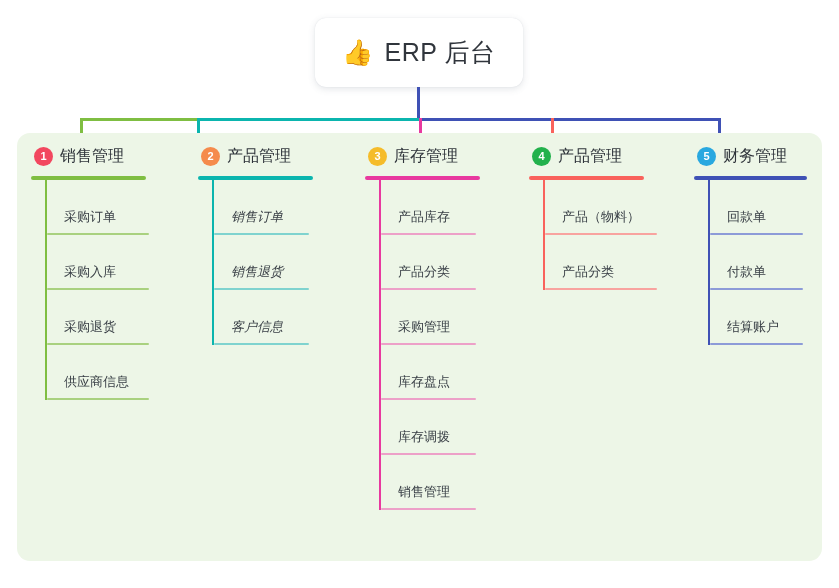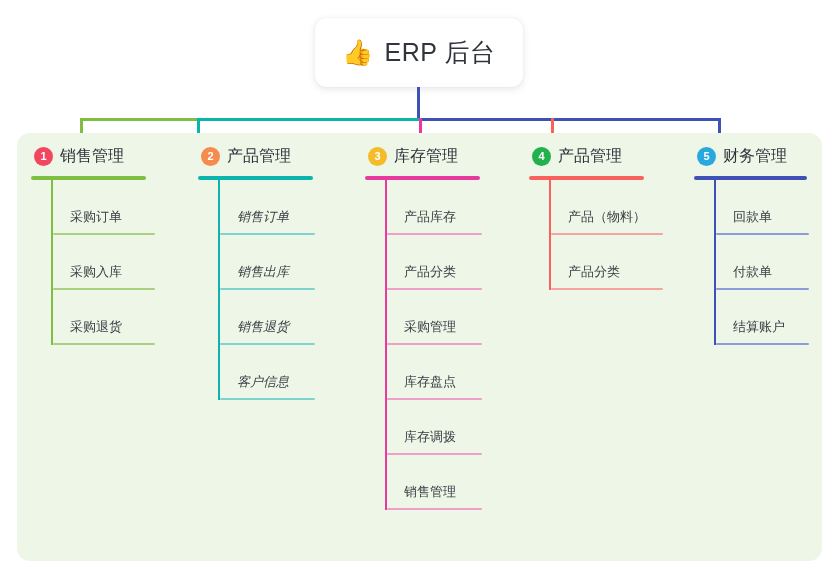--- a/index.html
+++ b/index.html
@@ -89,21 +89,21 @@
     color: #2f343b;
     white-space: nowrap;
   }
   .head-rule {
     height: 4px;
     border-radius: 2px;
     margin-top: 7px;
   }
   .branch {
     position: relative;
-    margin-left: 20px;
+    margin-left: 14px;
     border-left: 2px solid;
     padding-top: 0;
   }
   .leaf {
     position: relative;
     height: 55px;
     box-sizing: border-box;
   }
   .leaf-label {
     position: absolute;
@@ -156,38 +156,38 @@
           <div class="leaf-rule" style="width: 102px; background: rgb(169, 209, 127);"></div>
         </div>
         <div class="leaf">
           <span class="leaf-label">采购入库</span>
           <div class="leaf-rule" style="width: 102px; background: rgb(169, 209, 127);"></div>
         </div>
         <div class="leaf">
           <span class="leaf-label">采购退货</span>
           <div class="leaf-rule" style="width: 102px; background: rgb(169, 209, 127);"></div>
         </div>
+        <div class="leaf">
+          <span class="leaf-label">供应商信息</span>
+          <div class="leaf-rule" style="width: 102px; background: rgb(169, 209, 127);"></div>
+        </div>
       </div>
     </div>
     <div class="column" style="left: 198px;">
       <div class="col-head">
         <span class="badge" style="background: rgb(245, 139, 76);">2</span>
         <span class="col-title">产品管理</span>
       </div>
       <div class="head-rule" style="width: 115px; background: rgb(11, 181, 174);"></div>
       <div class="branch" style="border-left-color: rgb(11, 181, 174); font-style: italic;">
         <div class="leaf">
           <span class="leaf-label">销售订单</span>
           <div class="leaf-rule" style="width: 95px; background: rgb(127, 211, 207);"></div>
         </div>
         <div class="leaf">
-          <span class="leaf-label">销售出库</span>
-          <div class="leaf-rule" style="width: 95px; background: rgb(127, 211, 207);"></div>
-        </div>
-        <div class="leaf">
           <span class="leaf-label">销售退货</span>
           <div class="leaf-rule" style="width: 95px; background: rgb(127, 211, 207);"></div>
         </div>
         <div class="leaf">
           <span class="leaf-label">客户信息</span>
           <div class="leaf-rule" style="width: 95px; background: rgb(127, 211, 207);"></div>
         </div>
       </div>
     </div>
     <div class="column" style="left: 365px;">

